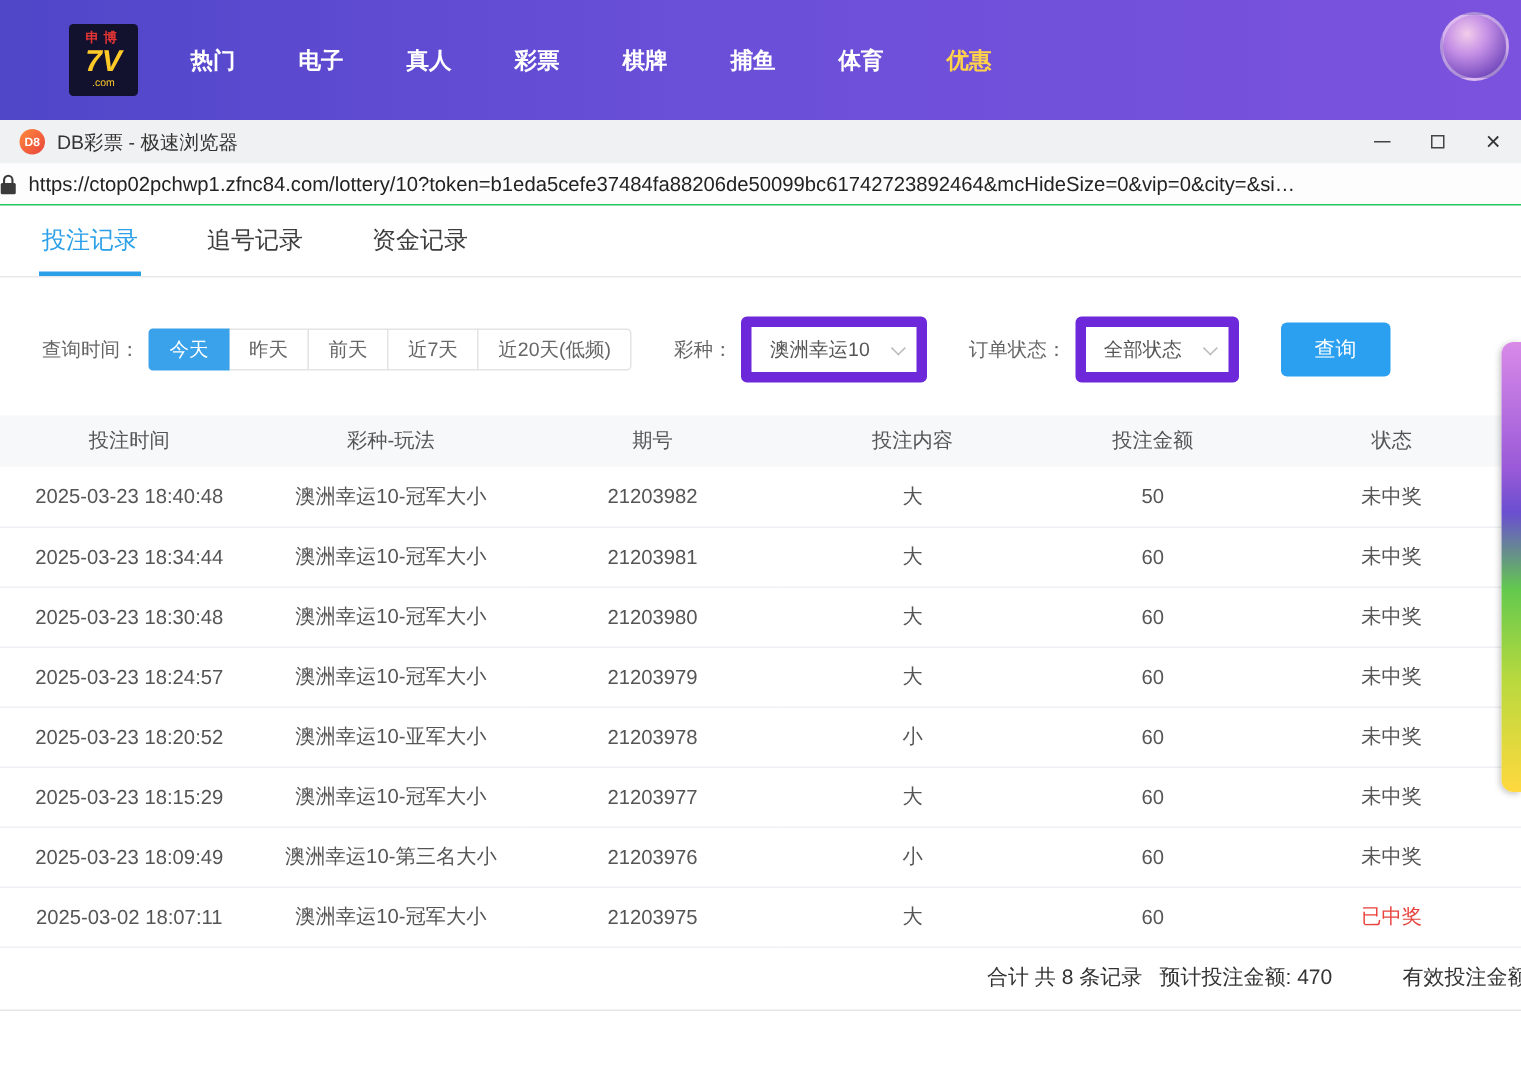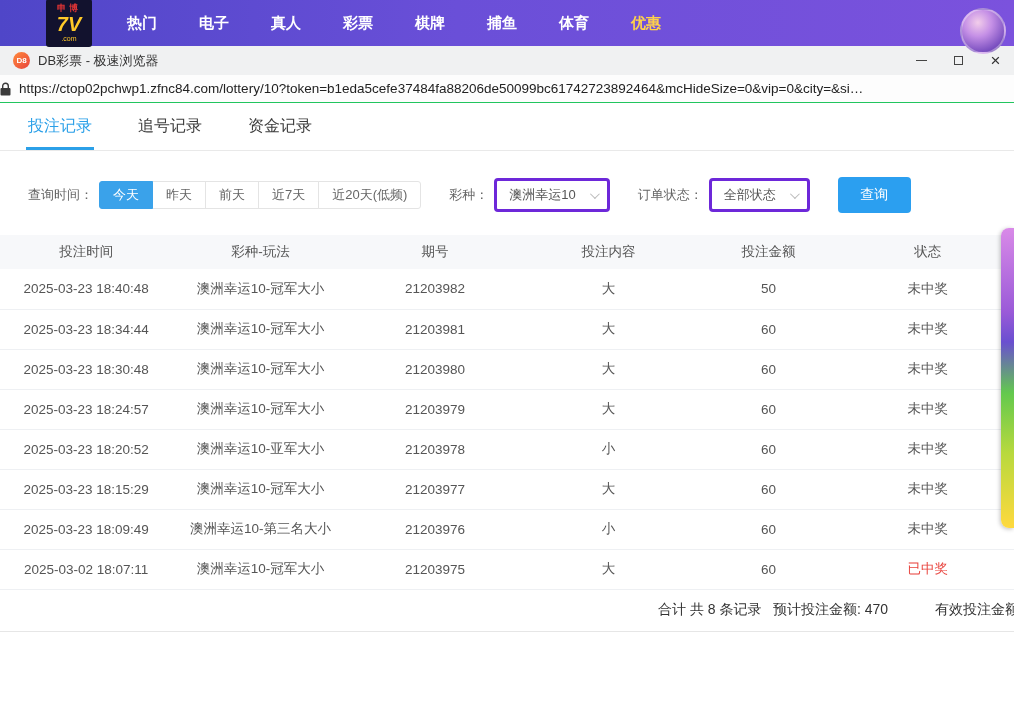--- a/index.html
+++ b/index.html
@@ -1,21 +1,21 @@
 <!DOCTYPE html>
 <html><head>
 <meta charset="utf-8">
 <style>
   * { margin:0; padding:0; box-sizing:border-box; }
   html,body { width:1014px; height:719px; overflow:hidden; background:#fff;
     font-family:"Liberation Sans","DejaVu Sans",sans-serif; }
   .page { position:relative; width:1014px; height:719px; overflow:hidden; }
 
   
-  .topnav { height:46px; background:linear-gradient(90deg,#4f46c8 0%,#6a4fd8 45%,#7b52dd 100%);
+  .topnav { height:80px; background:linear-gradient(90deg,#4f46c8 0%,#6a4fd8 45%,#7b52dd 100%);
     display:flex; align-items:center; position:relative; }
   .logo { margin-left:46px; width:46px; height:48px; background:#12122e; border-radius:3px;
     display:flex; flex-direction:column; align-items:center; justify-content:center; line-height:1; cursor:pointer; }
   .logo-l1 { color:#e53535; font-size:9px; font-weight:bold; letter-spacing:3px; }
   .logo-l2 { color:#ffc928; font-size:20px; font-weight:900; font-style:italic; margin-top:1px; }
   .logo-l3 { color:#ffc928; font-size:7px; margin-top:1px; }
   .nav-items { display:flex; margin-left:14px; }
   .nav-item { padding:0 21px; color:#ffffff; font-size:15px; font-weight:bold; height:62px;
     display:flex; align-items:center; cursor:pointer; }
   .nav-item.highlight { color:#ffd24a; }
@@ -51,21 +51,21 @@
   
   .filter-row { display:flex; align-items:center; padding:26px 0 22px 28px; font-size:13px; color:#666; }
   .flabel { white-space:nowrap; }
   .time-group { display:flex; margin-left:6px; }
   .time-btn { height:28px; padding:0 13px; background:#fff; border:1px solid #e4e4e4; margin-left:-1px;
     font-size:13px; color:#666; display:flex; align-items:center; cursor:pointer; white-space:nowrap; }
   .time-btn:first-child { border-radius:3px 0 0 3px; margin-left:0; }
   .time-btn:last-child { border-radius:0 3px 3px 0; }
   .time-btn.active { background:#3aa2ea; border-color:#3aa2ea; color:#fff; position:relative; z-index:1; }
   .sep-label { margin-left:28px; }
-  .select { display:flex; align-items:center; height:34px; border:3px solid #6d28d9; border-radius:4px;
+  .select { display:flex; align-items:center; height:44px; border:7px solid #6d28d9; border-radius:4px;
     padding:0 10px 0 12px; margin-left:6px; color:#555; background:#fff; cursor:pointer; white-space:nowrap; }
   .select .caret { width:7px; height:7px; border-right:1.5px solid #bbb; border-bottom:1.5px solid #bbb;
     transform:rotate(45deg) translateY(-2px); margin-left:14px; }
   .search-btn { margin-left:28px; width:73px; height:36px; background:#2b9ff0; color:#fff; border:none;
     border-radius:4px; font-size:14px; display:flex; align-items:center; justify-content:center; cursor:pointer; }
 
   
   table { width:100%; border-collapse:collapse; table-layout:fixed; font-size:13.5px; color:#555; }
   thead tr { background:#f7f8fa; height:34px; }
   th { font-weight:normal; color:#555; text-align:center; }

